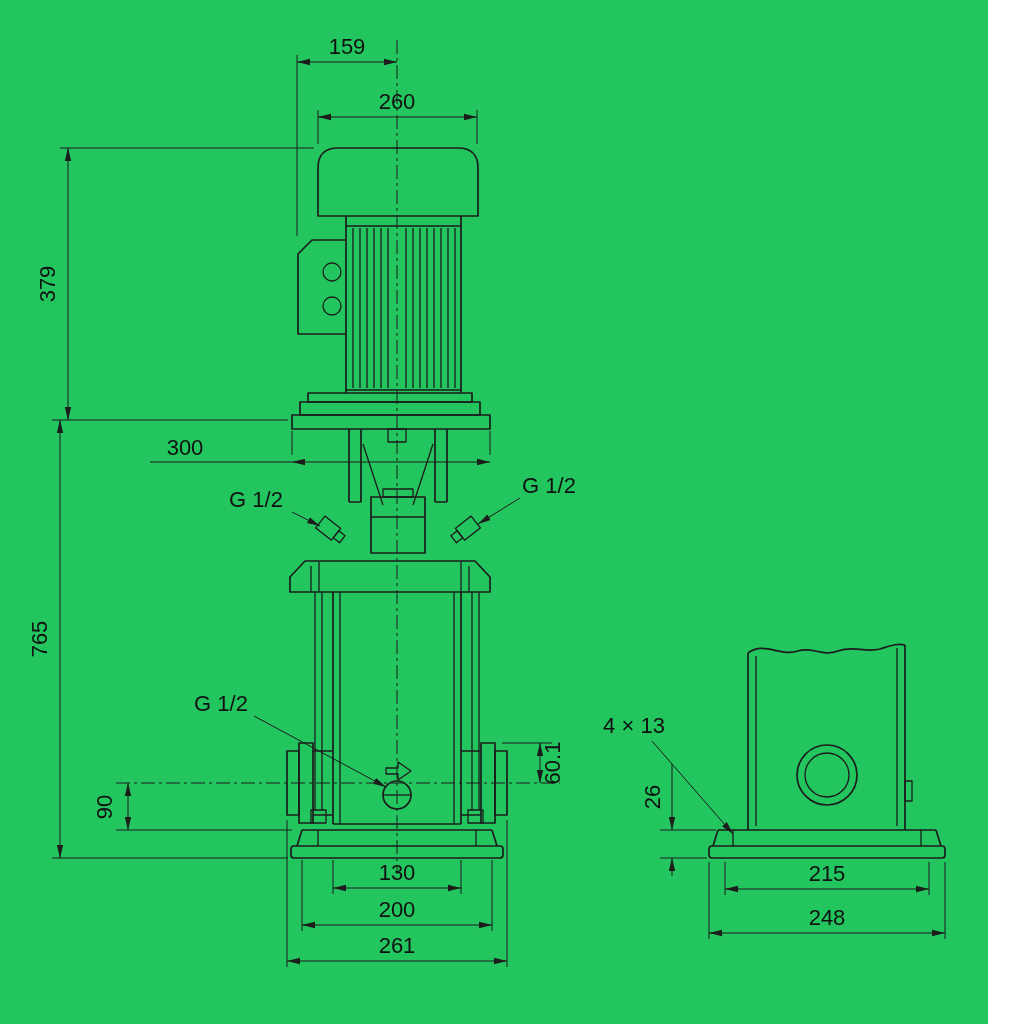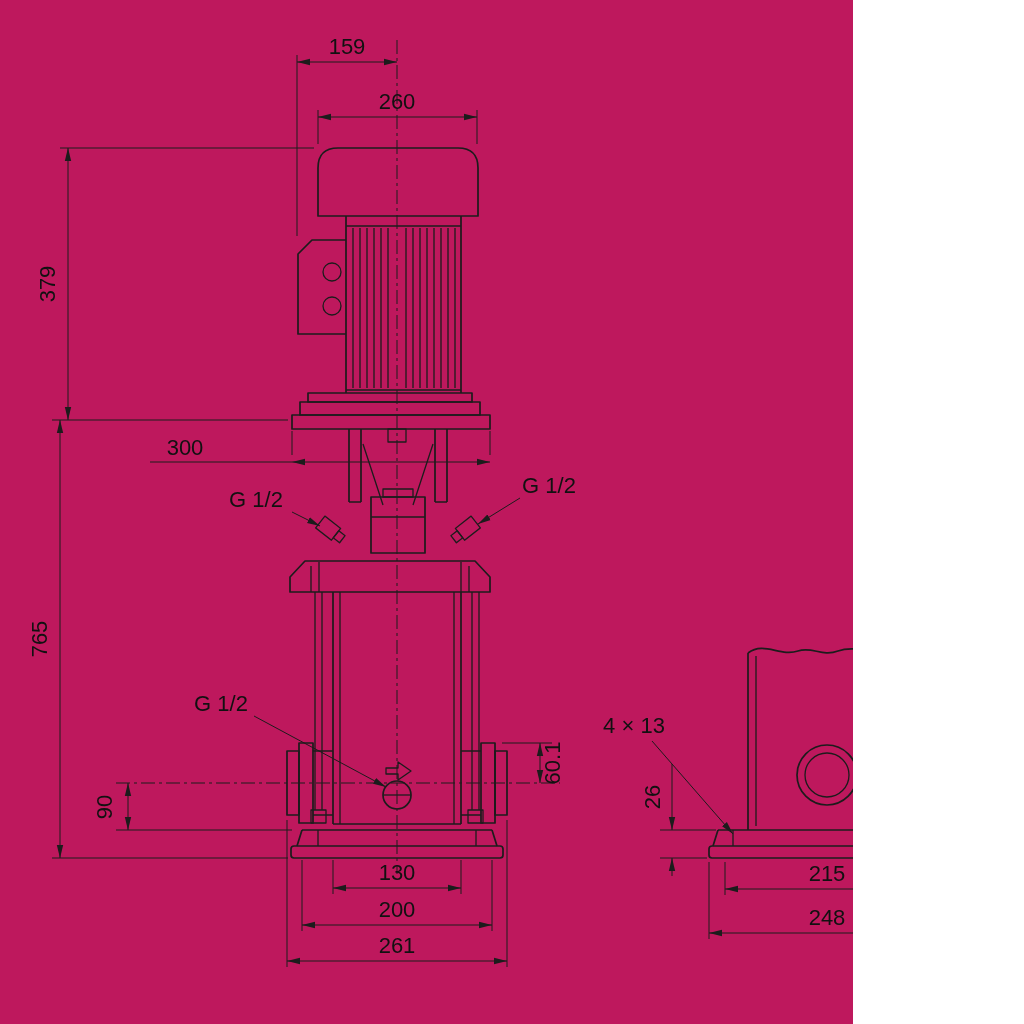--- a/index.html
+++ b/index.html
@@ -1,17 +1,17 @@
 <!DOCTYPE html>
 <html><head>
 <meta charset="utf-8">
 <style>
   html,body{margin:0;padding:0;background:#ffffff;}
-  #stage{position:relative;width:853px;height:1024px;background:#be185d;overflow:hidden;
-         font-family:"Liberation Sans", sans-serif;}
+  #stage{position:relative;width:950px;height:1024px;background:#22c55e;overflow:hidden;
+         font-family:"Liberation Sans", sans-serif;padding-left:38px;}
   svg{position:absolute;left:0;top:0;}
   .o  {fill:none;stroke:#1c1c1c;stroke-width:1.7;stroke-linejoin:round;}
   .o2 {fill:none;stroke:#1c1c1c;stroke-width:1.3;stroke-linejoin:round;}
   .d  {fill:none;stroke:#1c1c1c;stroke-width:1;}
   .cl {fill:none;stroke:#1c1c1c;stroke-width:1;stroke-dasharray:14 4 3 4;}
   text{font-family:"Liberation Sans", sans-serif;font-size:22px;fill:#111111;}
 </style>
 </head>
 <body>
 

